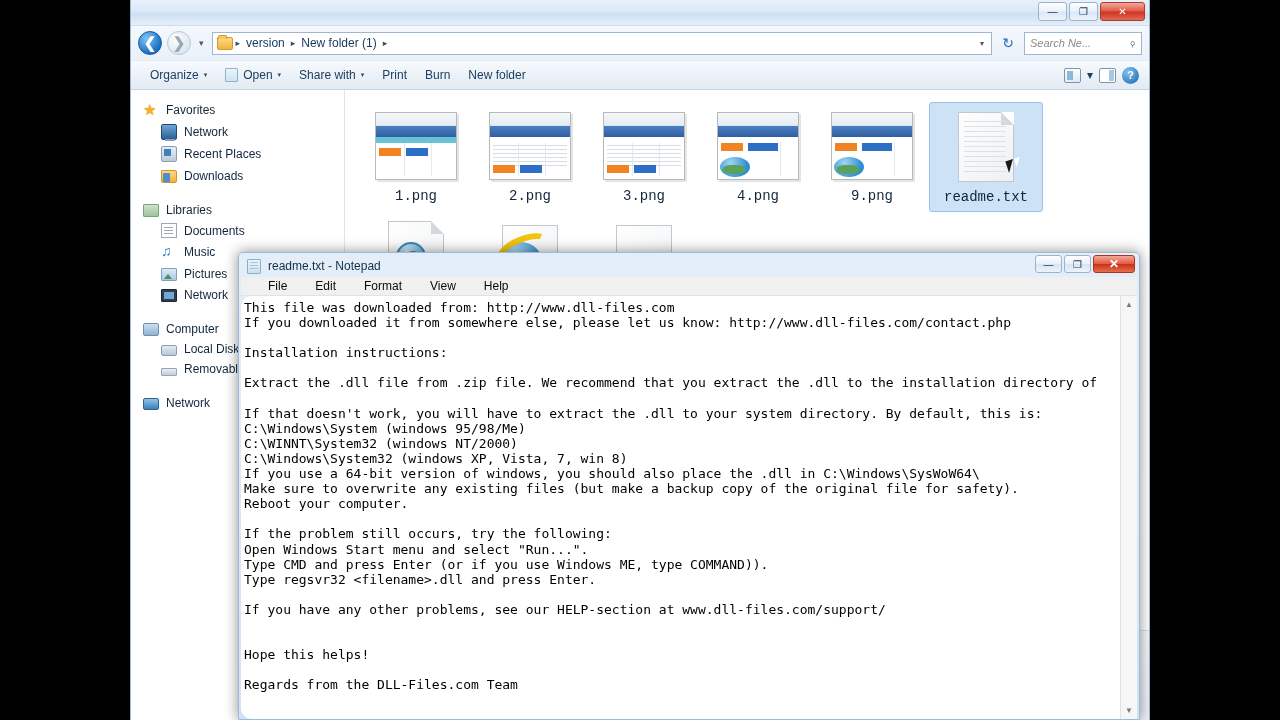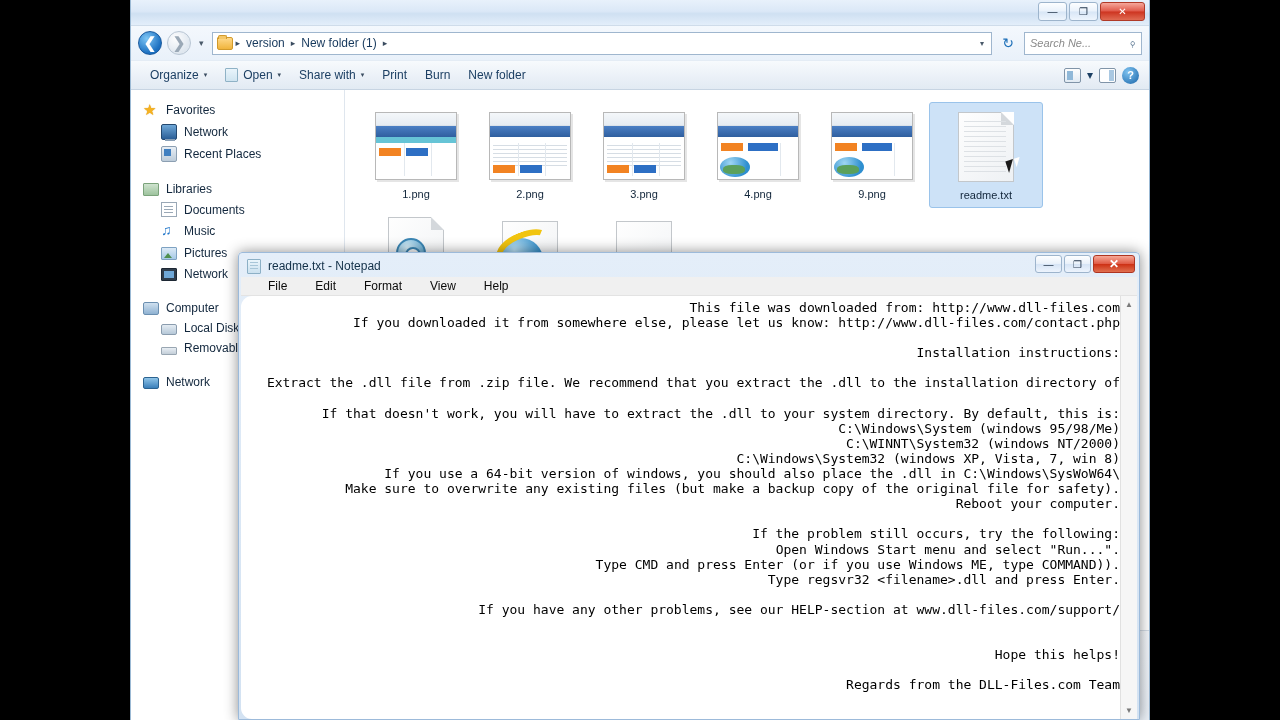--- a/index.html
+++ b/index.html
@@ -163,21 +163,21 @@
   .pt-band { position:absolute; left:0; right:0; top:13px; height:11px; background: linear-gradient(to bottom,#4b7fc4,#2f5f9f); }
   .pt-band2 { position:absolute; left:0; right:0; top:24px; height:6px; background:#66c4d6; }
   .pt-orange { position:absolute; left:3px; top:35px; width:22px; height:8px; background:#f28322; }
   .pt-blue { position:absolute; left:30px; top:35px; width:22px; height:8px; background:#2d6fc4; }
   .pt-col { position:absolute; top:30px; width:1px; bottom:3px; background:#e2e8ee; }
   .pt-rows { position:absolute; left:3px; right:3px; top:32px; bottom:4px; }
   .pt-rows i { display:block; height:1px; background:#d6dde4; margin-bottom:3px; }
   .pt-globe { position:absolute; left:2px; bottom:2px; width:30px; height:20px; border-radius:50%;
               background: radial-gradient(circle at 35% 30%, #9fd6f2, #2f8fd0 70%); }
   .pt-globe:after{content:"";position:absolute;left:3px;top:8px;width:22px;height:9px;background:#5ba05b;border-radius:40%;}
-  .file-label { font-size: 11px; color: #11253a; padding-top: 2px; }
+  .file-label { font-size: 14px; color: #11253a; padding-top: 2px; font-family: Liberation Mono, monospace; }
   .txt-icon {
     width: 56px; height: 70px; background: linear-gradient(135deg,#fefefe,#eef1f4);
     border: 1px solid #c3c7cb; position: relative;
   }
   .txt-icon:before {
     content:""; position:absolute; right:-1px; top:-1px;
     border-width: 0 13px 13px 0; border-style: solid;
     border-color: #ffffff #ffffff #d4d8dc #d4d8dc;
   }
   .txt-lines { position:absolute; left:5px; right:7px; top:8px; bottom:6px; }
@@ -242,21 +242,20 @@
   .dp-thumb i { position:absolute; left:5px; right:7px; height:1px; background:#e6e9ec; }
 
   
   #notepad {
     position: absolute; left: 238px; top: 252px; width: 902px; height: 468px;
     background: linear-gradient(to bottom, #e4eef9, #d3e2f2);
     border: 1px solid #9cbada;
     border-radius: 4px 4px 0 0;
     box-shadow: 0 0 14px rgba(0,0,0,.45);
     padding: 2px;
-    text-align: right;
   }
   .np-title {
     height: 22px; display: flex; align-items: center; padding-left: 6px; gap: 7px;
     position: relative;
   }
   .np-ico {
     width: 14px; height: 15px; flex:none;
     background: linear-gradient(to bottom,#eaf5fb,#cbe1ef);
     border: 1px solid #8cb0c6; border-radius: 1px; position: relative;
   }
@@ -371,20 +370,24 @@
           <span>Favorites</span>
         </div>
         <div class="nav-item child">
           <span class="ni ico-desktop"></span>
           <span>Network</span>
         </div>
         <div class="nav-item child">
           <span class="ni ico-recent"></span>
           <span>Recent Places</span>
         </div>
+        <div class="nav-item child">
+          <span class="ni ico-downloads"></span>
+          <span>Downloads</span>
+        </div>
 
         <div class="nav-gap"></div>
 
         <div class="nav-item">
           <span class="ni ico-lib"></span>
           <span>Libraries</span>
         </div>
         <div class="nav-item child">
           <span class="ni ico-doc"></span>
           <span>Documents</span>

